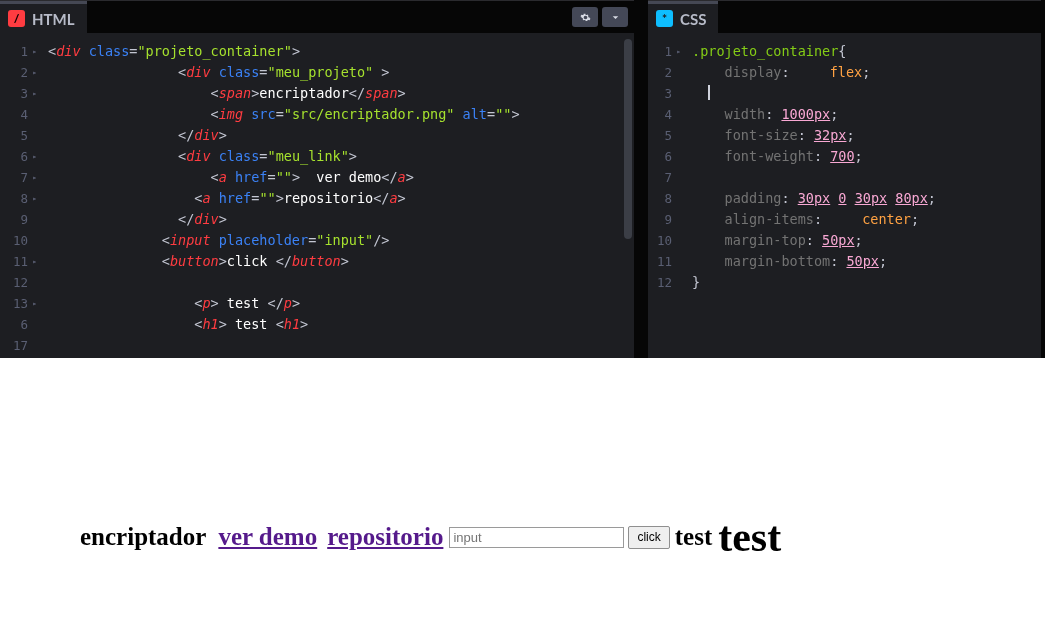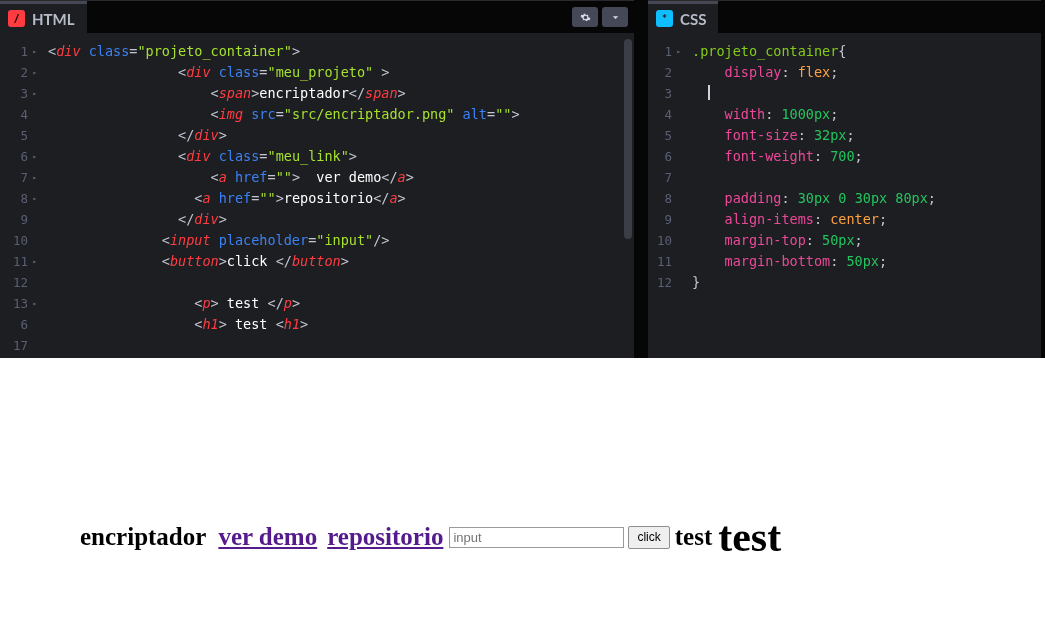--- a/index.html
+++ b/index.html
@@ -112,23 +112,23 @@
     color: #c3c6d2;
     white-space: pre;
     overflow: hidden;
   }
   .code .row { display:block; }
   .punct { color: #c3c6d2; }
   .tagname { color: #ff3c41; font-style: italic; }
   .attr { color: #3b82f6; }
   .val { color: #a6e22e; }
   .plain { color: #ffffff; }
-  .prop { color: #ec4899; }
-  .num  { color: #22c55e; }
-  .kw   { color: #ffa243; }
+  .prop { color: #737373; }
+  .num  { color: #f9a8d4; text-decoration: underline; }
+  .kw   { color: #ffa243; margin-left: 32px; }
   .sel  { color: #84cc16; }
   .scrollbar-v {
     position: absolute;
     right: 2px;
     top: 6px;
     width: 8px;
     height: 200px;
     background: #3b3e46;
     border-radius: 4px;
   }

